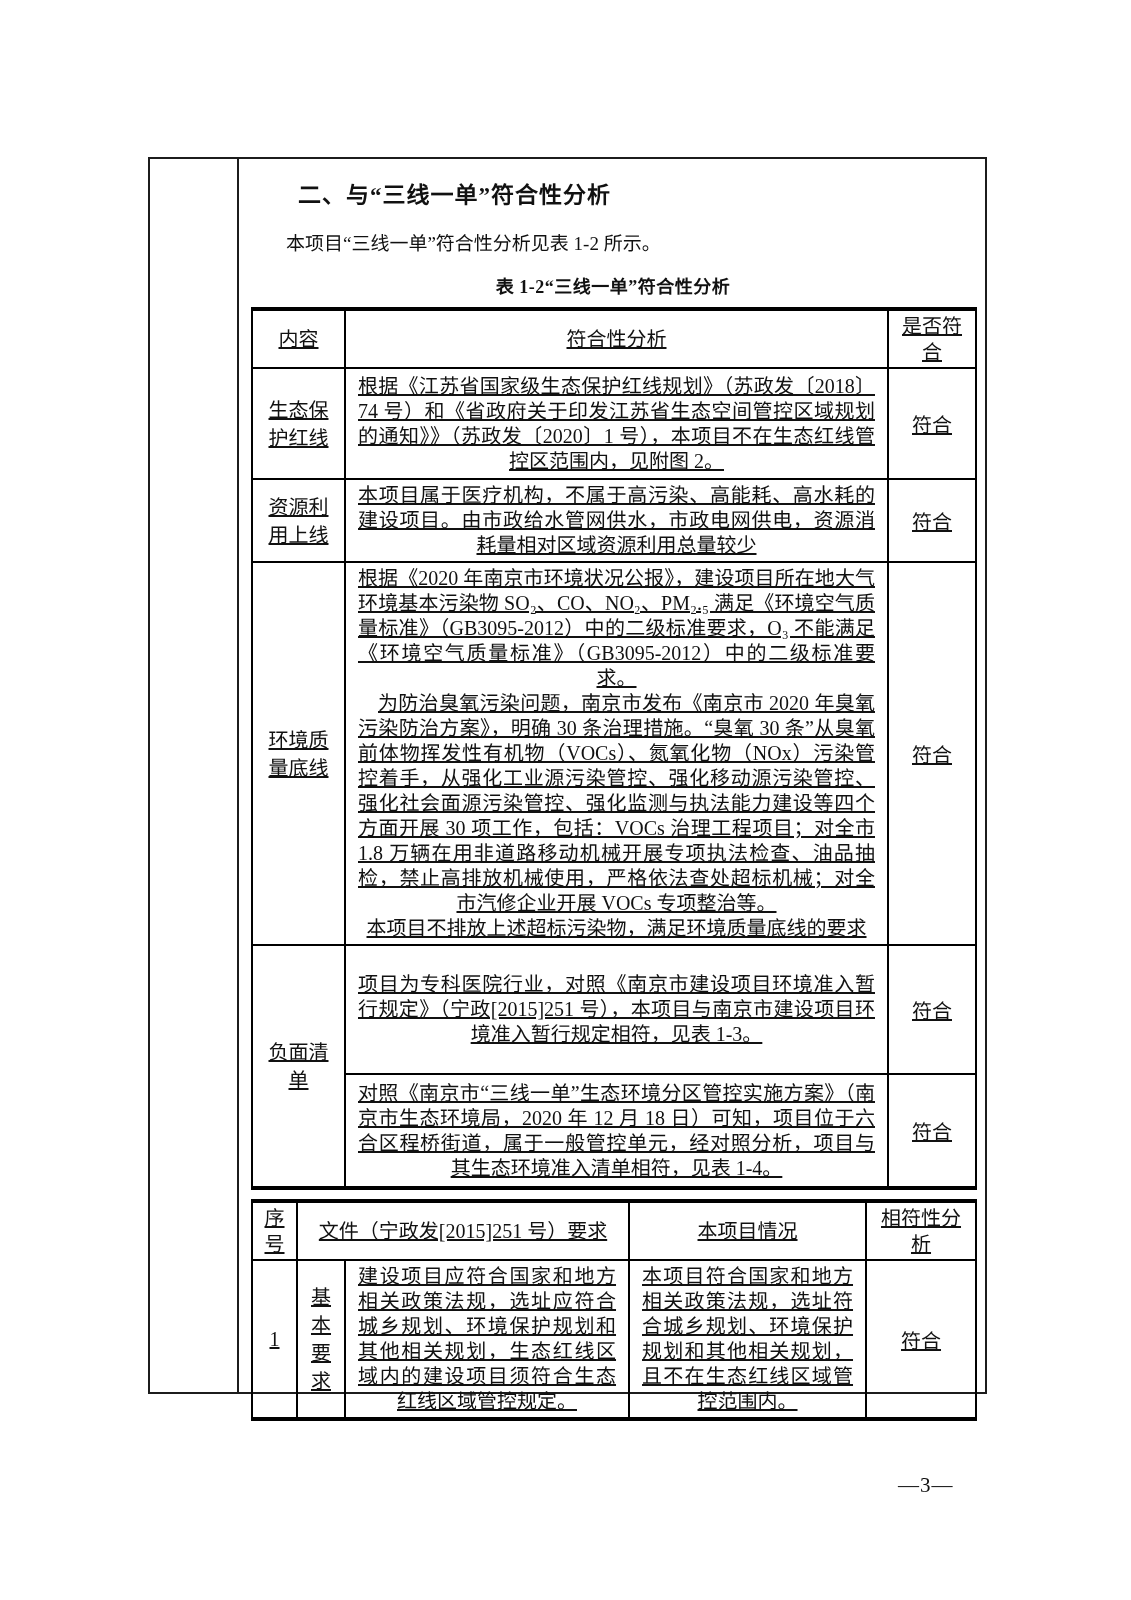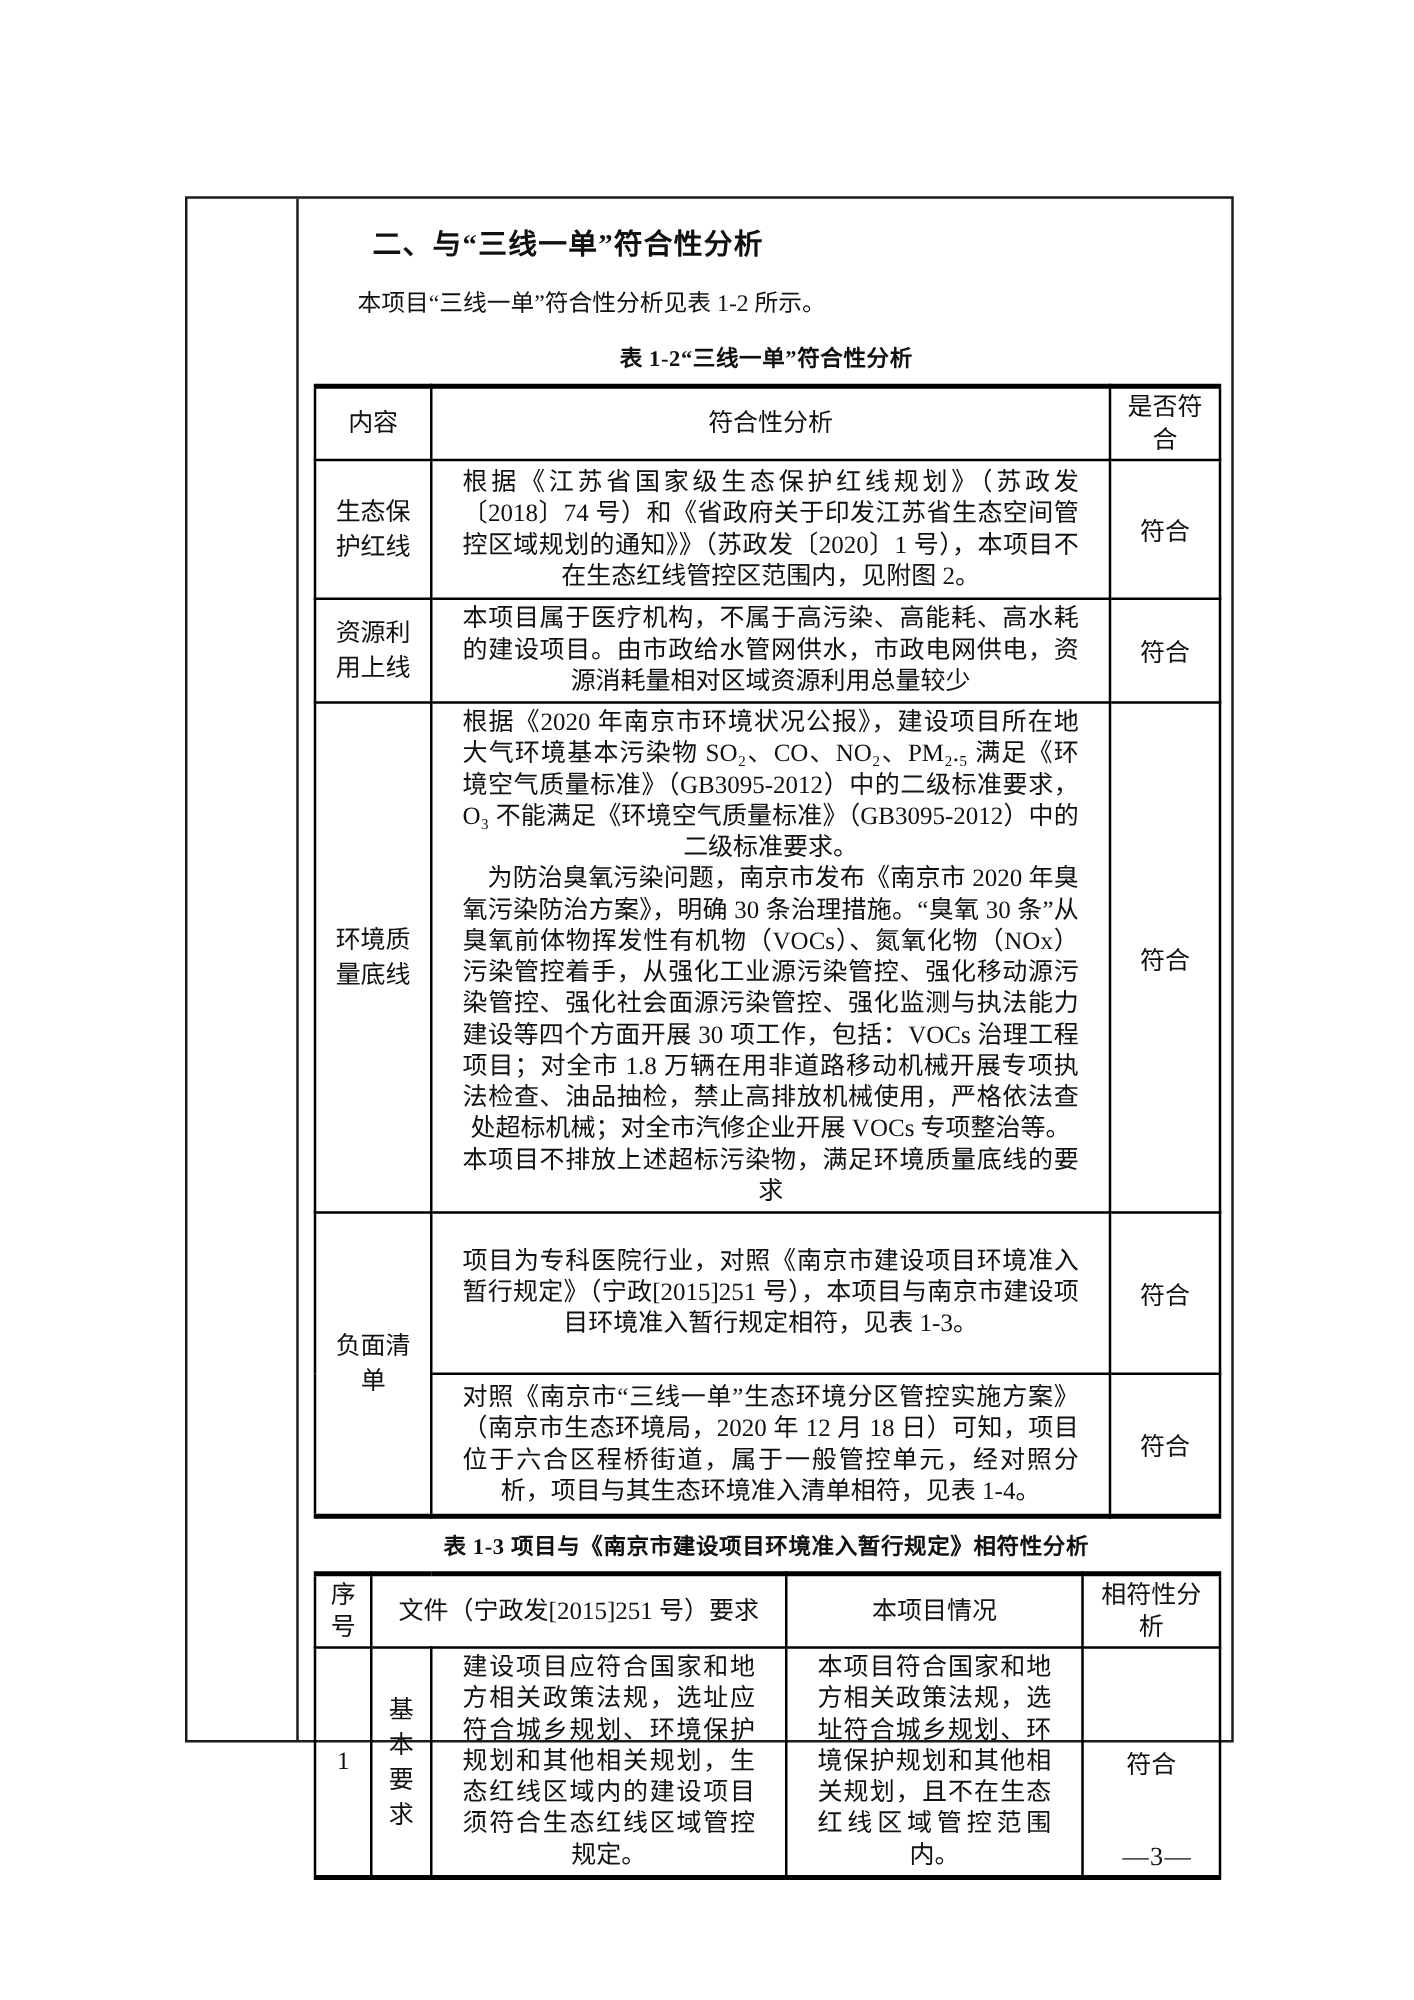--- a/index.html
+++ b/index.html
@@ -49,20 +49,21 @@
   .tbl-title.second { margin-top:7px; }
   table.doc-table {
     border-collapse:collapse;
     table-layout:fixed;
     width:724px;
     margin:9px 0 0 10px;
     border-top:4px solid #000;
     border-bottom:4px solid #000;
     border-left:2px solid #000;
     border-right:2px solid #000;
+    text-decoration:underline;
   }
   table.doc-table td {
     border:2px solid #000;
     font-size:20px;
     vertical-align:middle;
   }
   td.hdr {
     text-align:center;
     font-size:21px;
     line-height:26px;
@@ -71,21 +72,21 @@
   td.lbl {
     text-align:center;
     font-size:21px;
     line-height:28px;
     padding:2px 10px;
   }
   td.txt {
     text-align:justify;
     text-align-last:center;
     line-height:25px;
-    padding:3px 24px;
+    padding:3px 12px;
     word-break:break-word;
   }
   td.txt p {
     text-align:justify;
     text-align-last:center;
   }
   td.txt p.indent { text-indent:1em; }
   td.ok {
     text-align:center;
     font-size:21px;
@@ -148,21 +149,20 @@
           <td class="txt">项目为专科医院行业，对照《南京市建设项目环境准入暂行规定》（宁政[2015]251 号），本项目与南京市建设项目环境准入暂行规定相符，见表 1-3。</td>
           <td class="ok">符合</td>
         </tr>
         <tr style="height:114px">
           <td class="txt">对照《南京市“三线一单”生态环境分区管控实施方案》（南京市生态环境局，2020 年 12 月 18 日）可知，项目位于六合区程桥街道，属于一般管控单元，经对照分析，项目与其生态环境准入清单相符，见表 1-4。</td>
           <td class="ok">符合</td>
         </tr>
       </tbody>
         </table>
 
-      <div class="tbl-title second">表 1-3 项目与《南京市建设项目环境准入暂行规定》相符性分析</div>
 
       <table class="doc-table">
         <colgroup>
           <col style="width:45px">
           <col style="width:48px">
           <col style="width:284px">
           <col style="width:237px">
           <col style="width:110px">
         </colgroup>
         <tbody>

